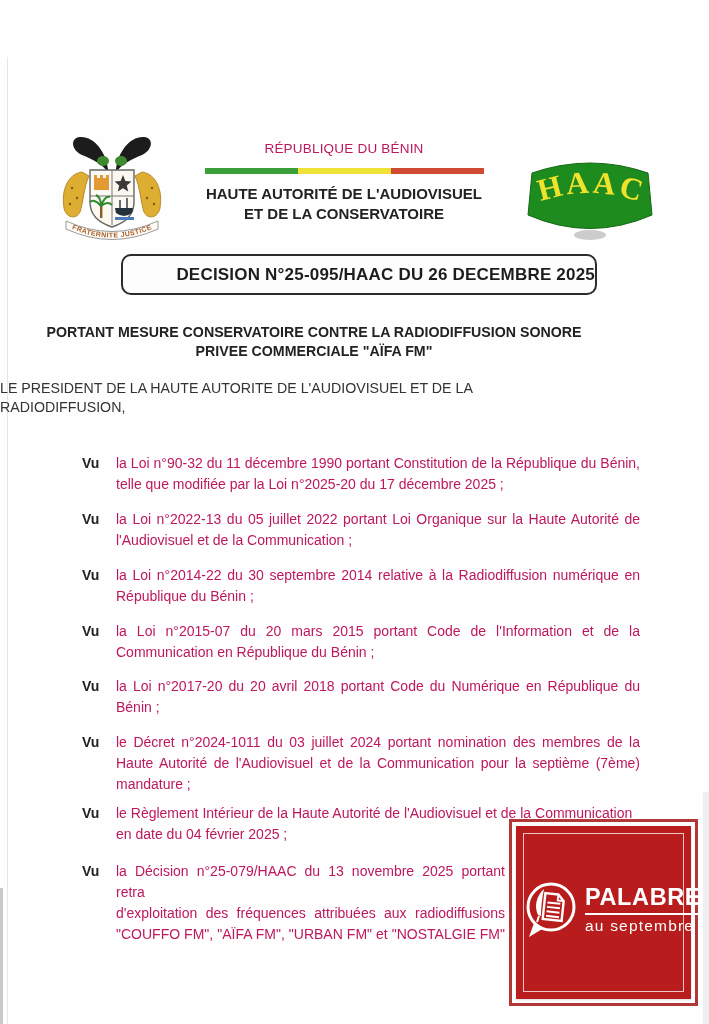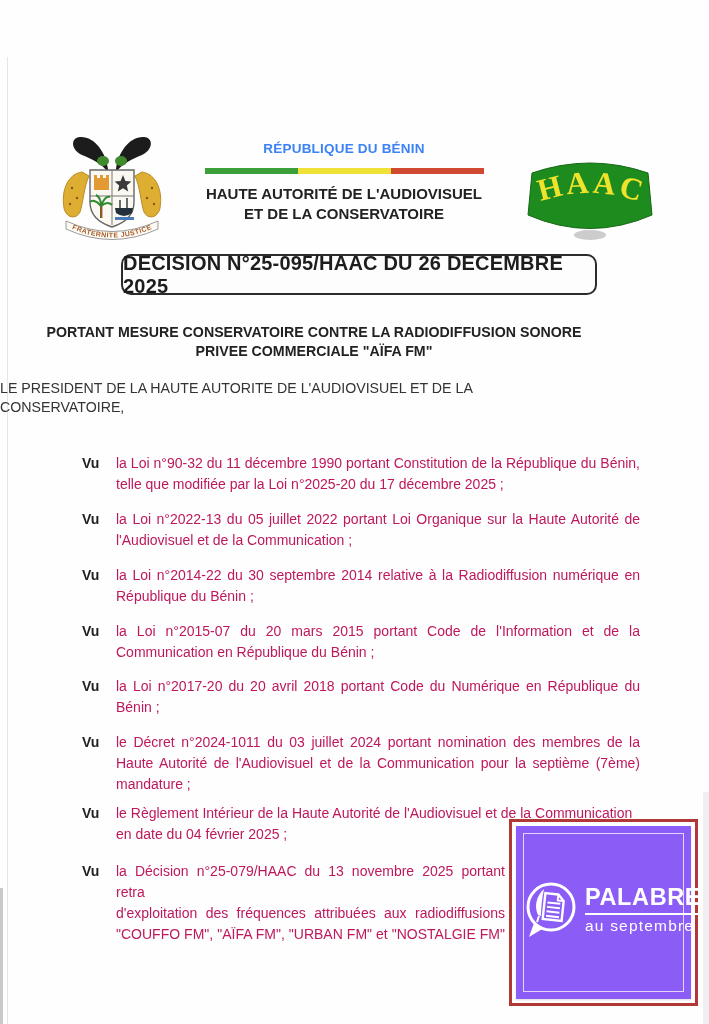--- a/index.html
+++ b/index.html
@@ -15,32 +15,32 @@
     color: #2b2b2b;
   }
   
   .edge-left-faint { position: absolute; left: 7px; top: 57px; bottom: 0; width: 1px; background: #e6e6e6; }
   .edge-left-dark { position: absolute; left: 0; top: 888px; bottom: 0; width: 3px; background: #c9c9c9; }
   .edge-right-faint { position: absolute; right: 0; top: 792px; bottom: 0; width: 6px; background: #efefef; }
 
   
   .coat { position: absolute; left: 56px; top: 128px; }
   .hdr-center { position: absolute; left: 203px; top: 141px; width: 282px; text-align: center; }
-  .republic { font-weight: bold; font-size: 13.5px; color: #3b82f6; letter-spacing: .2px; }
+  .republic { font-weight: normal; font-size: 13.5px; color: #be185d; letter-spacing: .2px; }
   .flag-stripe { display: flex; width: 279px; height: 6px; margin: 12px auto 0 auto; }
   .flag-stripe span { flex: 1 1 0; }
   .authority { margin-top: 10px; font-weight: bold; font-size: 15px; line-height: 20px; color: #222; }
   .haac-logo { position: absolute; left: 527px; top: 151px; }
 
   
   .decision-box {
     position: absolute; left: 121px; top: 254px; width: 476px; height: 41px;
     border: 2.5px solid #2c2c2c; border-radius: 10px;
-    display: flex; align-items: center; justify-content: flex-start;
-    font-weight: bold; font-size: 20px; letter-spacing: .2px; color: #1d1d1d;
+    display: flex; align-items: center; justify-content: flex-end;
+    font-weight: bold; font-size: 17px; letter-spacing: .2px; color: #1d1d1d;
     background: #fdfdfd;
   }
 
   .subject { position: absolute; left: 0; top: 323px; width: 628px; text-align: center;
              font-weight: bold; font-size: 14.2px; line-height: 19px; color: #222; }
   .salutation { position: absolute; left: 0; top: 379px; width: 709px; text-align: left;
                 font-size: 14.2px; line-height: 19px; color: #333; }
 
   
   .visa { position: absolute; left: 82px; display: flex; align-items: flex-start; }
@@ -160,21 +160,21 @@
     <span>DECISION N°25-095/HAAC DU 26 DECEMBRE 2025</span>
   </div>
 
   <div class="subject">
     <div>PORTANT MESURE CONSERVATOIRE CONTRE LA RADIODIFFUSION SONORE</div>
     <div>PRIVEE COMMERCIALE "AÏFA FM"</div>
   </div>
 
   <div class="salutation">
     <div>LE PRESIDENT DE LA HAUTE AUTORITE DE L'AUDIOVISUEL ET DE LA</div>
-    <div>CONSERVATOIRE,</div>
+    <div>RADIODIFFUSION,</div>
   </div>
 
   <div class="visa" style="top:453px">
     <span class="vu">Vu</span>
     <p class="vtext">la Loi n°90-32 du 11 décembre 1990 portant Constitution de la République du Bénin, telle que modifiée par la Loi n°2025-20 du 17 décembre 2025 ;</p>
   </div>
 
   <div class="visa" style="top:509px">
     <span class="vu">Vu</span>
     <p class="vtext">la Loi n°2022-13 du 05 juillet 2022 portant Loi Organique sur la Haute Autorité de l'Audiovisuel et de la Communication ;</p>
@@ -211,21 +211,21 @@
   <div class="visa" style="top:861px">
     <span class="vu">Vu</span>
     <p class="vtext cut">
       <span class="vline">la Décision n°25-079/HAAC du 13 novembre 2025 portant retra</span>
       <span class="vline">d'exploitation des fréquences attribuées aux radiodiffusions</span>
       <span class="vline">"COUFFO FM", "AÏFA FM", "URBAN FM" et "NOSTALGIE FM"</span>
     </p>
   </div>
 
   <div class="stamp" style="border-color: rgb(178, 56, 56);">
-    <div class="stamp-inner" style="background: #8b5cf6;">
+    <div class="stamp-inner" style="background: #b91c1c;">
       <div class="stamp-icon">
         <svg width="62" height="64" viewBox="0 0 62 64">
           <circle cx="31" cy="28" r="23" fill="none" stroke="#ffffff" stroke-width="3"></circle>
           <path d="M14,44 L9,58 L24,49 Z" fill="#ffffff"></path>
 
           <g transform="rotate(6 33 28)">
             <path d="M24,15 h13 l6,6 v20 h-19 Z" fill="none" stroke="#ffffff" stroke-width="2.4"></path>
             <path d="M37,15 v6 h6" fill="none" stroke="#ffffff" stroke-width="1.8"></path>
             <line x1="27" y1="24" x2="40" y2="24" stroke="#ffffff" stroke-width="2"></line>
             <line x1="27" y1="28.5" x2="40" y2="28.5" stroke="#ffffff" stroke-width="2"></line>

